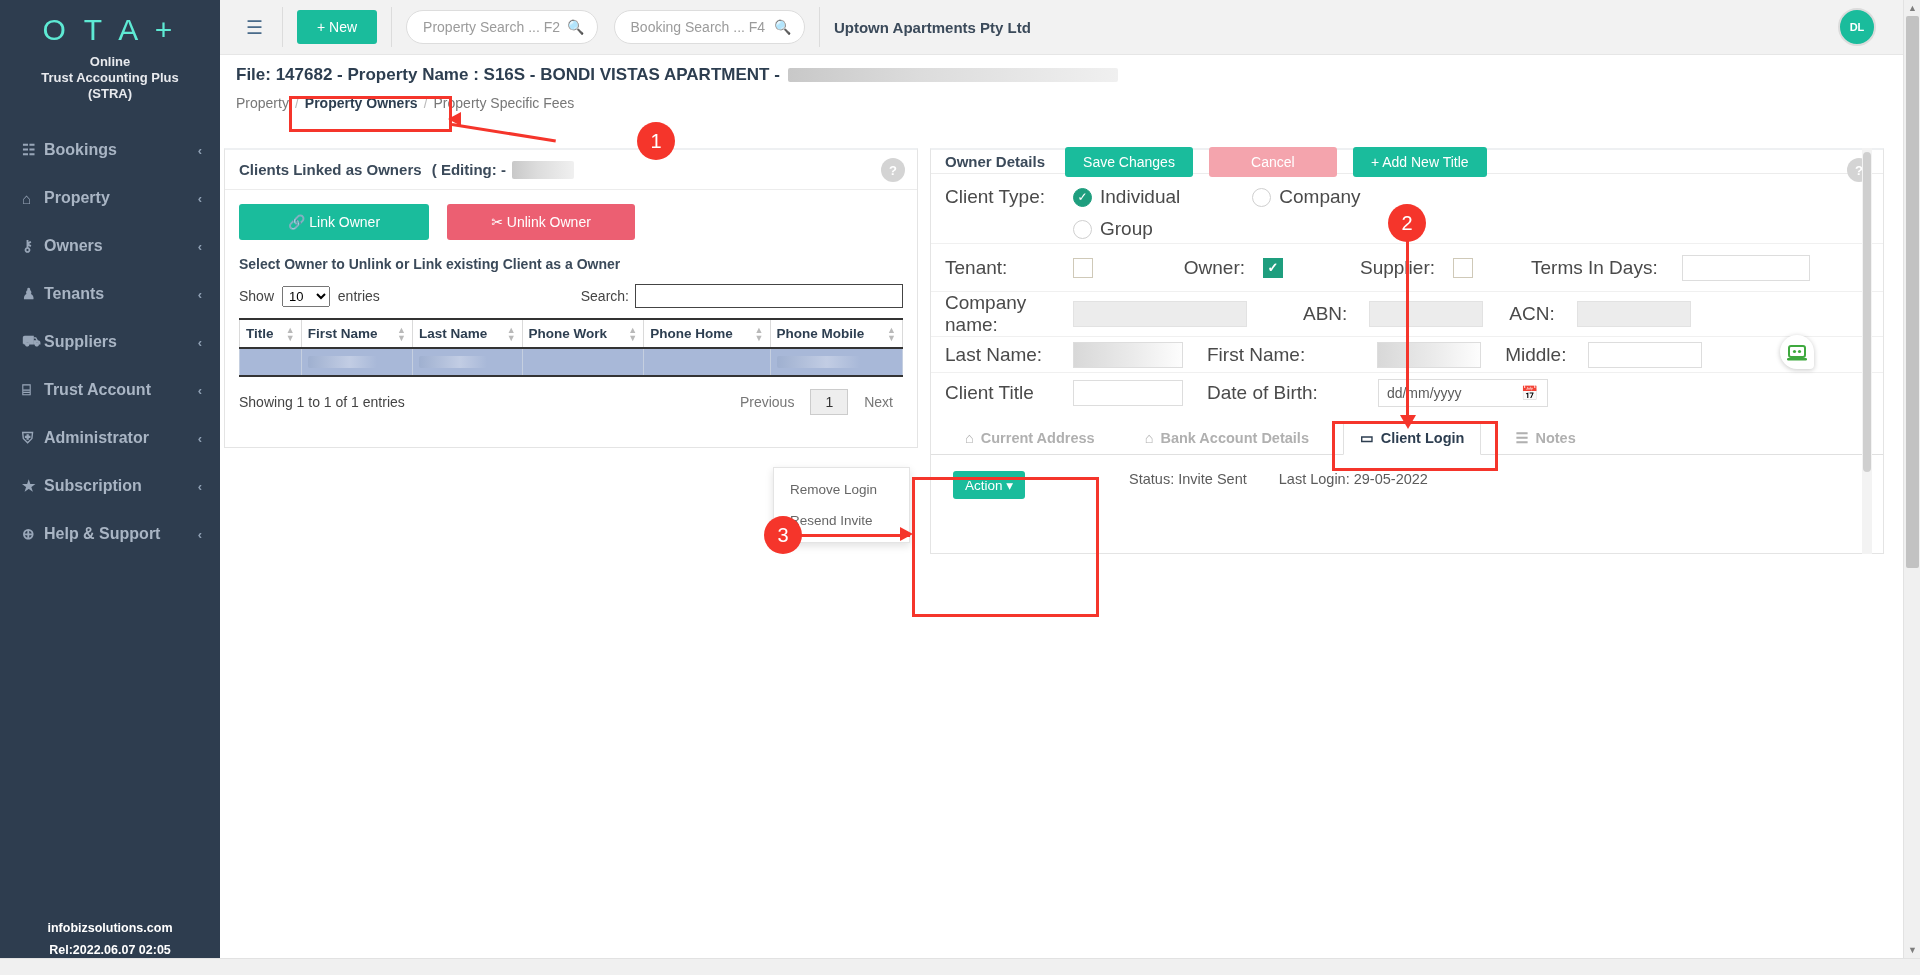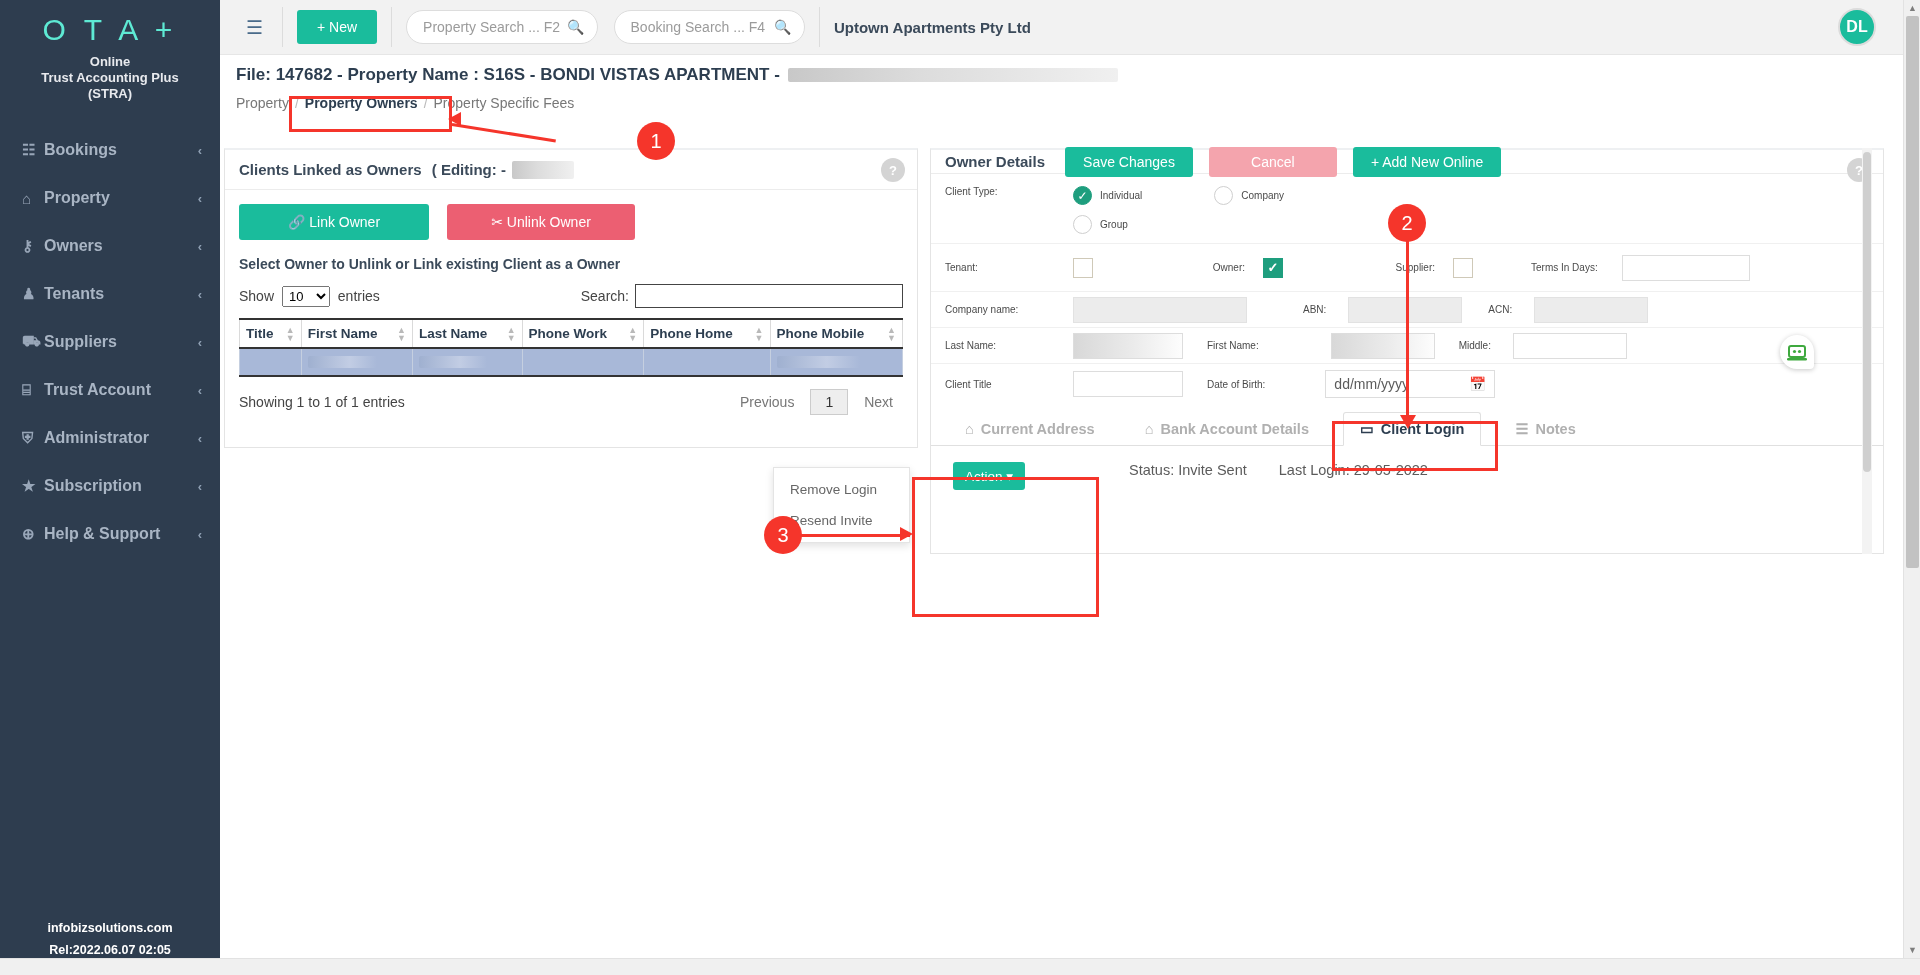--- a/index.html
+++ b/index.html
@@ -79,21 +79,21 @@
   .search-pill input::placeholder { color: #9b9b9b; }
   .sp-ico { font-size: 14px; color: #333; margin-left: 4px; }
   .company-name {
     font-size: 15px; font-weight: bold; color: #3b4a5a; white-space: nowrap;
   }
   .avatar {
     position: absolute; right: 44px; top: 8px;
     width: 38px; height: 38px; border-radius: 50%;
     background: #1abc9c; color: #fff;
     display: flex; align-items: center; justify-content: center;
-    font-size: 16px; font-weight: bold;
+    font-size: 11px; font-weight: bold;
     border: 2px solid #dcdcdc; cursor: pointer;
   }
 
   
   #pagehead { position: absolute; left: 220px; top: 55px; width: 1347px; }
   .file-line {
     padding: 10px 0 6px 16px;
     font-size: 17px; font-weight: bold; color: #2d3e50;
     display: flex; align-items: center;
   }
@@ -193,21 +193,21 @@
   .od-head { display: flex; align-items: center; height: 24px; padding: 0 14px; border-bottom:1px solid #ececec; position: relative;}
   .btn-save   { background: #1abc9c; height: 30px; padding: 0 18px; margin-left: 20px; font-size: 14px;}
   .btn-cancel { background: #f4a4ad; height: 30px; width: 128px; margin-left: 16px; font-size: 14px;}
   .btn-addown { background: #1abc9c; height: 30px; padding: 0 18px; margin-left: 16px; font-size: 14px;}
 
   .form-row {
     display: flex; align-items: center;
     padding: 0 0 0 14px; border-bottom: 1px solid #f0f0f0;
     min-height: 40px;
   }
-  .flabel { font-size: 10px; color: #4a4a4a; }
+  .flabel { font-size: 19px; color: #4a4a4a; }
   .radio-wrap { display: flex; align-items: center; cursor: pointer; }
   .radio {
     width: 19px; height: 19px; border-radius: 50%;
     border: 1px solid #cfcfcf; background: #fff;
     display: inline-flex; align-items: center; justify-content: center;
     margin-right: 8px;
   }
   .radio.on { background: #1e9e7e; border-color: #1e9e7e; color: #fff; font-size: 12px; }
   .cbx {
     width: 20px; height: 20px; border: 1px solid #cfc9b8; background: #fff;
@@ -480,21 +480,21 @@
       </div>
     </div>
   </div>
 </div>
 
 <div class="panel" id="rightpanel">
   <div class="od-head">
     <span class="panel-title">Owner Details</span>
     <button class="btn btn-save">Save Changes</button>
     <button class="btn btn-cancel">Cancel</button>
-    <button class="btn btn-addown">+ Add New Online</button>
+    <button class="btn btn-addown">+ Add New Title</button>
     <div class="help-circle">?</div>
   </div>
 
   <div class="form-row" style="min-height:70px;align-items:flex-start;padding-top:12px">
     <div class="flabel" style="width:128px">Client Type:</div>
     <div style="display:flex;flex-direction:column;gap:10px">
       <div style="display:flex;gap:72px">
         <label class="radio-wrap">
           <span class="radio on">✓</span>
           <span class="flabel">Individual</span>

